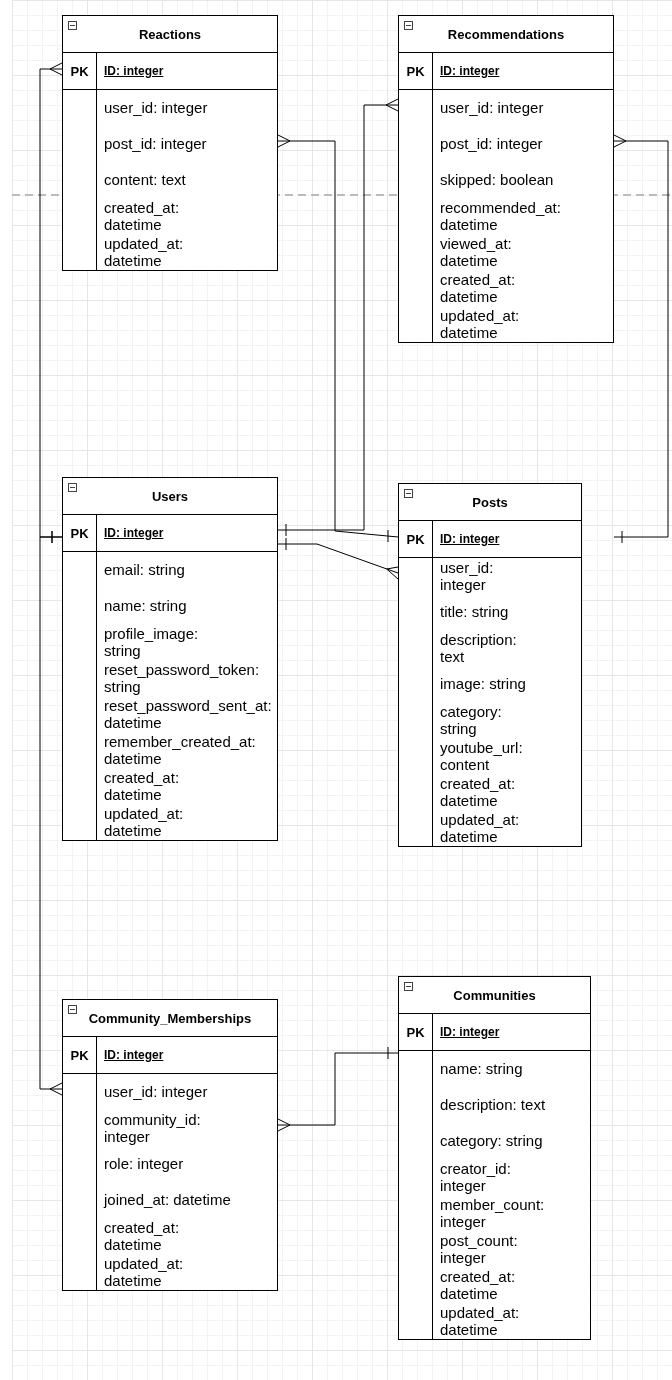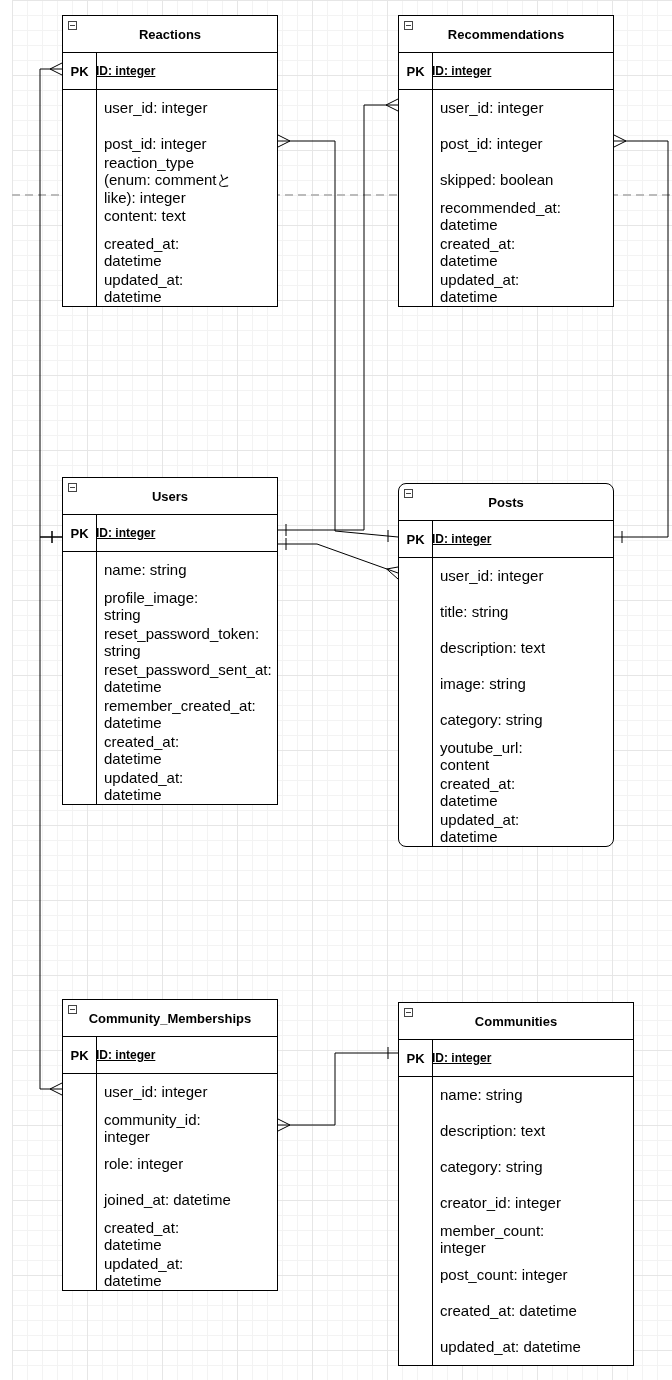--- a/index.html
+++ b/index.html
@@ -58,21 +58,21 @@
   .pk-row{
     height:36px;display:flex;align-items:stretch;
     border-bottom:1px solid var(--entity-border);
   }
   .pk-cell{
     width:33px;flex:0 0 33px;display:flex;align-items:center;justify-content:center;
     font-weight:bold;font-size:13px;
   }
   .pk-field{
     flex:1;display:flex;align-items:center;
-    font-weight:bold;font-size:12px;
+    padding-left:8px;font-weight:bold;font-size:12px;
     text-decoration:underline;
   }
   .entity-row{
     height:36px;display:flex;align-items:center;
     margin-left:33px;padding:0 42px 0 8px;
     font-size:15px;line-height:1.15;
   }
 </style>
 </head>
 <body>
@@ -136,23 +136,20 @@
         <span class="pk-field">ID: integer</span>
       </div>
       <div class="entity-rows">
           <div class="entity-row">
             <span>user_id: integer</span>
           </div>
           <div class="entity-row">
             <span>post_id: integer</span>
           </div>
           <div class="entity-row">
-            <span>reaction_type (enum: commentとlike): integer</span>
-          </div>
-          <div class="entity-row">
             <span>content: text</span>
           </div>
           <div class="entity-row">
             <span>created_at: datetime</span>
           </div>
           <div class="entity-row">
             <span>updated_at: datetime</span>
           </div>
         </div>
     </div>
@@ -175,20 +172,23 @@
           <div class="entity-row">
             <span>post_id: integer</span>
           </div>
           <div class="entity-row">
             <span>skipped: boolean</span>
           </div>
           <div class="entity-row">
             <span>recommended_at: datetime</span>
           </div>
           <div class="entity-row">
+            <span>viewed_at: datetime</span>
+          </div>
+          <div class="entity-row">
             <span>created_at: datetime</span>
           </div>
           <div class="entity-row">
             <span>updated_at: datetime</span>
           </div>
         </div>
     </div>
   </div>
 
   <div class="entity" style="left:50px;top:477px;width:216px;">
@@ -196,20 +196,23 @@
       <span class="collapse-icon"></span>
       <span class="entity-title">Users</span>
     </div>
     <div class="entity-body">
       <div class="pk-row">
         <span class="pk-cell">PK</span>
         <span class="pk-field">ID: integer</span>
       </div>
       <div class="entity-rows">
           <div class="entity-row">
+            <span>email: string</span>
+          </div>
+          <div class="entity-row">
             <span>name: string</span>
           </div>
           <div class="entity-row">
             <span>profile_image: string</span>
           </div>
           <div class="entity-row">
             <span>reset_password_token: string</span>
           </div>
           <div class="entity-row">
             <span>reset_password_sent_at: datetime</span>
@@ -220,21 +223,21 @@
           <div class="entity-row">
             <span>created_at: datetime</span>
           </div>
           <div class="entity-row">
             <span>updated_at: datetime</span>
           </div>
         </div>
     </div>
   </div>
 
-  <div class="entity" style="left:386px;top:483px;width:216px;border-radius:8px;">
+  <div class="entity" style="left:386px;top:483px;width:184px;">
     <div class="entity-header">
       <span class="collapse-icon"></span>
       <span class="entity-title">Posts</span>
     </div>
     <div class="entity-body">
       <div class="pk-row">
         <span class="pk-cell">PK</span>
         <span class="pk-field">ID: integer</span>
       </div>
       <div class="entity-rows">
@@ -292,21 +295,21 @@
           <div class="entity-row">
             <span>created_at: datetime</span>
           </div>
           <div class="entity-row">
             <span>updated_at: datetime</span>
           </div>
         </div>
     </div>
   </div>
 
-  <div class="entity" style="left:386px;top:1002px;width:236px;">
+  <div class="entity" style="left:386px;top:976px;width:193px;">
     <div class="entity-header">
       <span class="collapse-icon"></span>
       <span class="entity-title">Communities</span>
     </div>
     <div class="entity-body">
       <div class="pk-row">
         <span class="pk-cell">PK</span>
         <span class="pk-field">ID: integer</span>
       </div>
       <div class="entity-rows">

